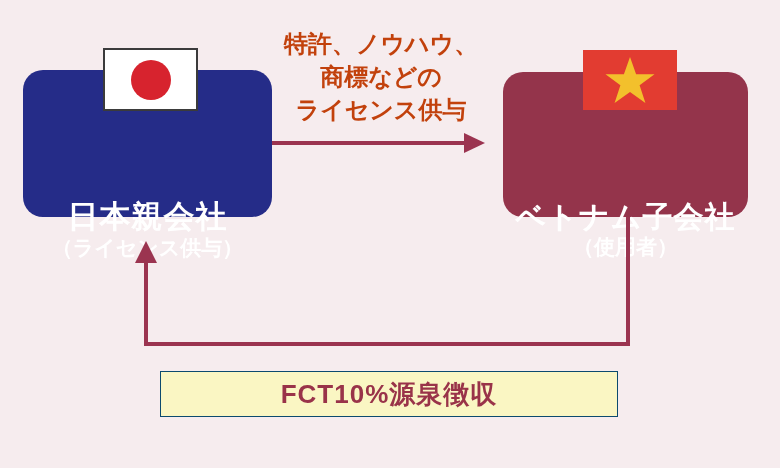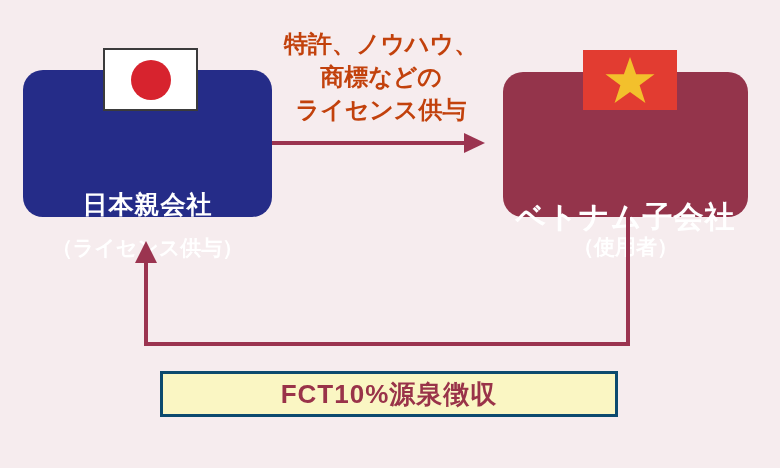--- a/index.html
+++ b/index.html
@@ -19,21 +19,21 @@
     border-radius: 20px;
     color: #FFFFFF;
     text-align: center;
   }
   .box-japan   { left: 23px;  top: 70px; width: 249px; height: 147px; background: #252C88; }
   .box-vietnam { left: 503px; top: 72px; width: 245px; height: 145px; background: #94344B; }
   .entity-title {
     position: absolute; left: 0; width: 100%;
     font-weight: bold; letter-spacing: 1px;
   }
-  .box-japan   .entity-title { top: 118px; font-size: 25px; }
+  .box-japan   .entity-title { top: 126px; font-size: 31px; }
   .box-vietnam .entity-title { top: 125px; font-size: 30px; }
   .entity-sub {
     position: absolute; left: 0; width: 100%;
     font-weight: 600; font-size: 21px;
   }
   .box-japan   .entity-sub { top: 164px; }
   .box-vietnam .entity-sub { top: 161px; }
 
   
   .flag-japan {
@@ -86,21 +86,21 @@
     position: absolute; left: 255px; top: 298px; width: 270px;
     text-align: center;
     color: #9B3450; font-size: 26px; font-weight: 600;
   }
 
   
   .fct-box {
     position: absolute; left: 160px; top: 371px;
     width: 458px; height: 46px;
     background: #FAF6C3;
-    border: 3px solid #0c4a6e;
+    border: 1px solid #0c4a6e;
     box-sizing: border-box;
     display: flex; align-items: center; justify-content: center;
   }
   .fct-box .fct-label {
     color: #993349; font-size: 26px; font-weight: 600; letter-spacing: 1px;
   }
 </style>
 </head>
 <body>
 

